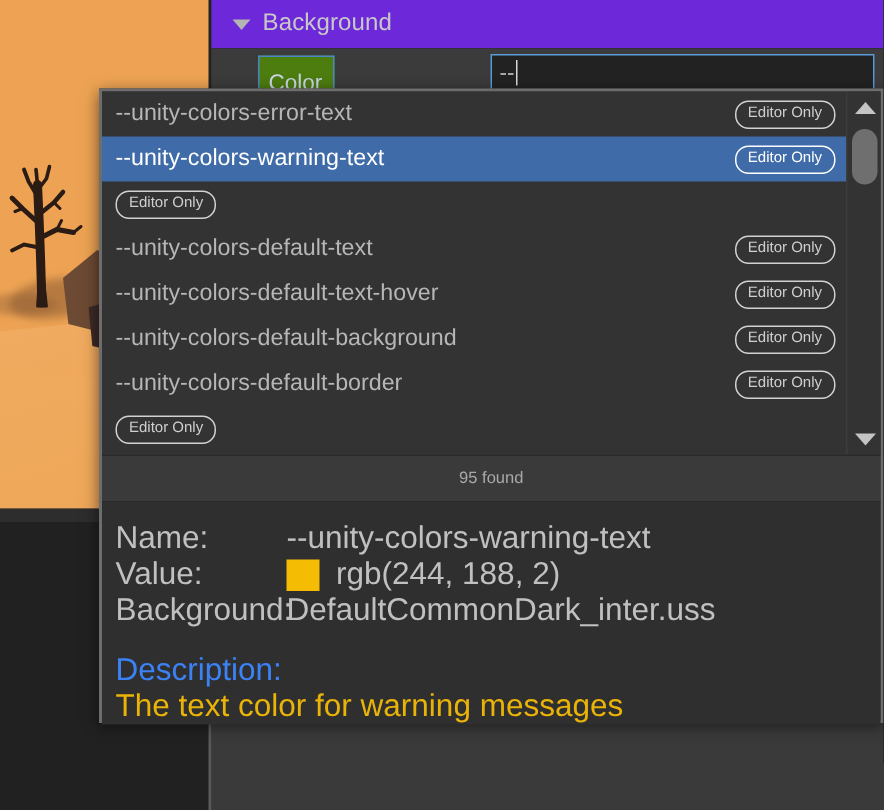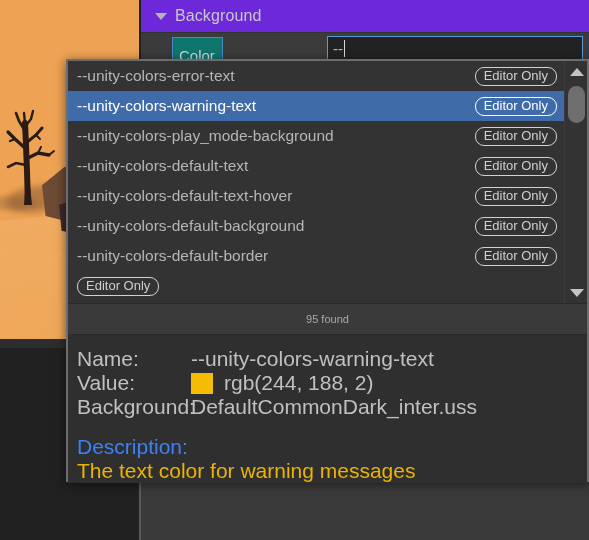--- a/index.html
+++ b/index.html
@@ -155,21 +155,21 @@
   .prop-label {
     position: absolute;
     left: 31px; top: 4px;
     height: 36px;
     box-sizing: border-box;
     padding: 1px 7px 0 6px;
     display: flex;
     align-items: center;
     color: #c8d6e8;
     font-size: 15px;
-    background: #0f766e;
+    background: #4d7c0f;
     border: 1px solid #4a86c8;
   }
   .prop-field {
     position: absolute;
     left: 186px; top: 3px;
     width: 256px; height: 25px;
     box-sizing: border-box;
     background: #222222;
     border: 1px solid #5a9bd8;
     display: flex;
@@ -232,21 +232,21 @@
     flex: 1 1 auto;
     white-space: nowrap;
     overflow: hidden;
   }
   .badge {
     flex: 0 0 auto;
     margin-right: 7px;
     border: 1px solid #d2d2d2;
     border-radius: 9px;
     padding: 1px 8px 2px 8px;
-    font-size: 13px;
+    font-size: 10px;
     color: #cfcfcf;
     line-height: 14px;
     background: transparent;
   }
   .list-item.selected .badge {
     border-color: #ffffff;
     color: #ffffff;
   }
 
   
@@ -398,21 +398,20 @@
           <span class="list-item-label">--unity-colors-error-text</span>
           <span class="badge">Editor Only</span>
         </div>
 
         <div class="list-item selected">
           <span class="list-item-label">--unity-colors-warning-text</span>
           <span class="badge">Editor Only</span>
         </div>
 
         <div class="list-item">
-          <span class="list-item-label">--unity-colors-play_mode-background</span>
           <span class="badge">Editor Only</span>
         </div>
 
         <div class="list-item">
           <span class="list-item-label">--unity-colors-default-text</span>
           <span class="badge">Editor Only</span>
         </div>
 
         <div class="list-item">
           <span class="list-item-label">--unity-colors-default-text-hover</span>

